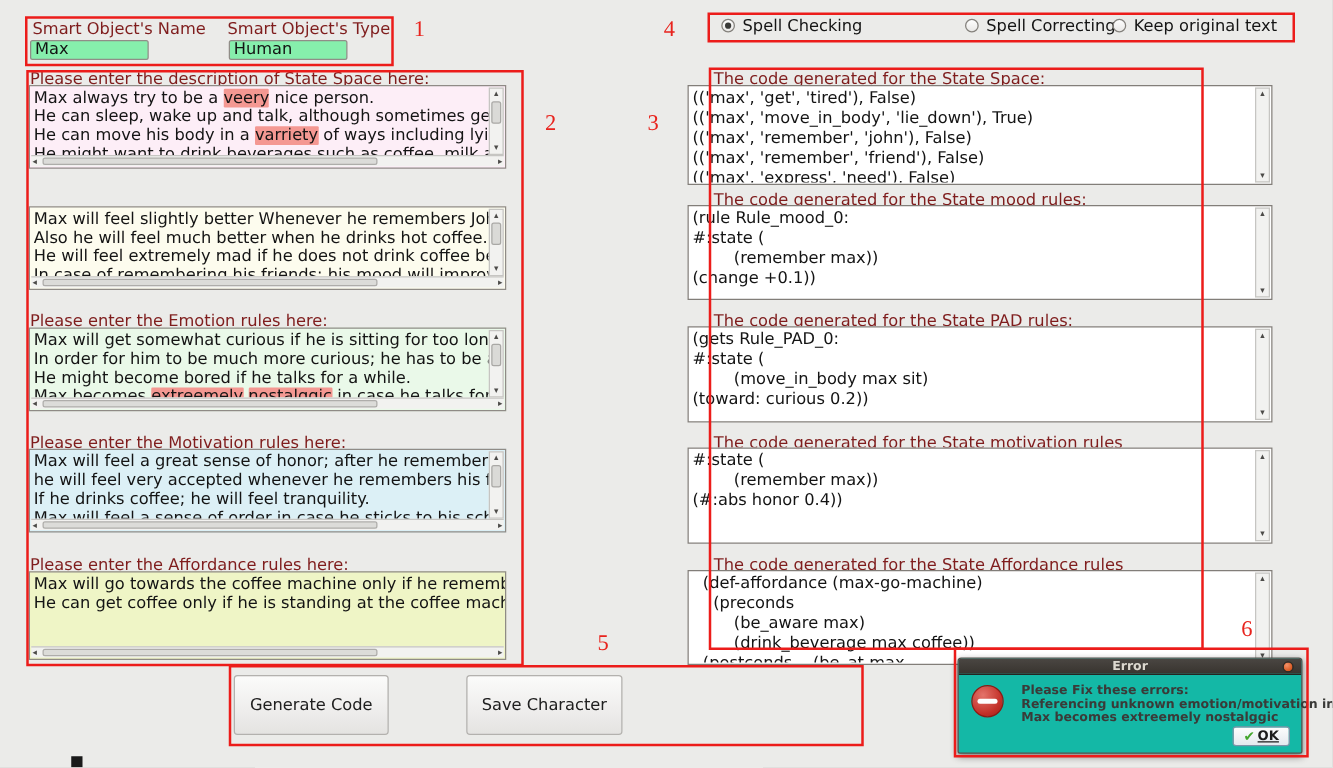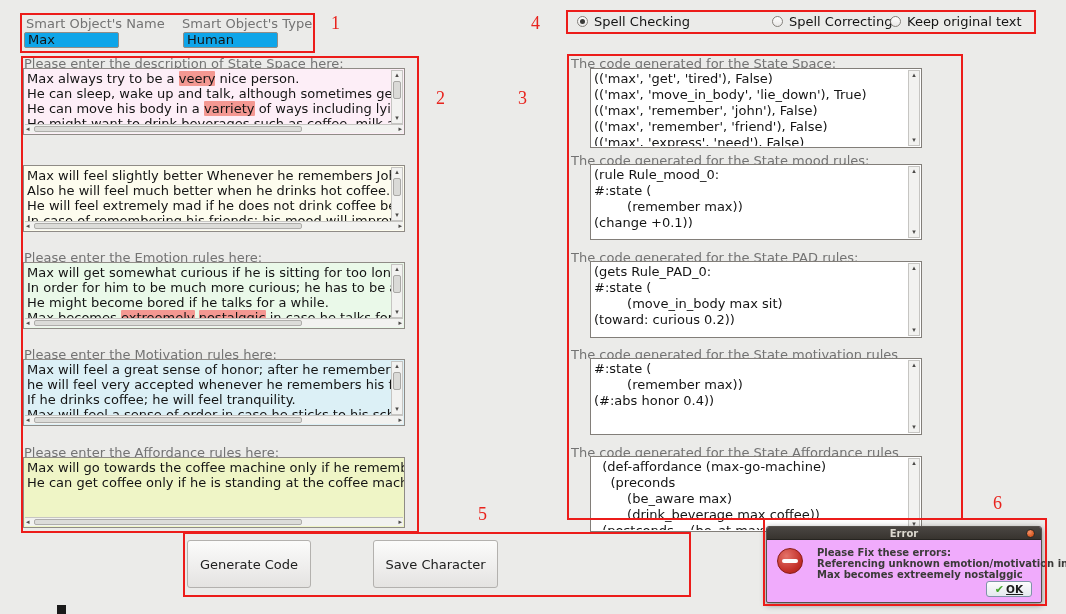--- a/index.html
+++ b/index.html
@@ -3,25 +3,25 @@
 <meta charset="utf-8">
 <style>
   * { margin:0; padding:0; box-sizing:border-box; }
   html,body { background:#d8d8d6; }
   #app {
     position:relative; width:1066px; height:614px; overflow:hidden;
     background:#ebebe9;
     font-family:"DejaVu Sans","Liberation Sans",sans-serif;
     font-size:13px; color:#141414;
   }
-  .lbl { position:absolute; height:15px; white-space:nowrap; color:#737373; }
+  .lbl { position:absolute; height:15px; white-space:nowrap; color:#7f1d1d; }
 
   
   .entry {
-    position:absolute; background:#0ea5e9; border:1px solid #918d88;
+    position:absolute; background:#86efac; border:1px solid #918d88;
     border-radius:2px; padding:0 3px; font-size:13px; line-height:14px;
     height:16px; overflow:hidden; white-space:nowrap;
   }
 
   
   .radio-item { position:absolute; top:14px; height:16px; }
   .radio-dot {
     display:inline-block; width:11px; height:11px; border-radius:50%;
     border:1px solid #84817c; background:linear-gradient(#fefefe,#e9e8e6);
     vertical-align:-1px; position:relative;
@@ -36,21 +36,21 @@
   .txbox {
     position:absolute; left:23px; width:382px;
     border:1px solid #8f8b86; overflow:hidden;padding-left:35px;
   }
   .tx-lines { position:absolute; left:0; top:1px; right:13px; bottom:10px; overflow:hidden; padding:1px 0 0 3px; }
   .tx-line { white-space:pre; line-height:15px; font-size:13px; }
   .tx-line .hl { border-radius:1px; }
 
   
   .codebox {
-    position:absolute; left:590px; width:332px; background:#ffffff;
+    position:absolute; left:550px; width:468px; background:#ffffff;
     border:1px solid #827e79; overflow:hidden;
   }
   .code-lines { position:absolute; left:0; top:1px; right:14px; bottom:1px; overflow:hidden; padding:1px 0 0 3px; }
   .code-line { white-space:pre; line-height:16px; font-size:13px; }
 
   
   .vsb {
     position:absolute; top:1px; right:1px; bottom:10px; width:12px;
     background:#f2f2f0; border:1px solid #c6c5c2;
   }
@@ -87,21 +87,21 @@
   .rbox { position:absolute; border:2px solid #ec1c1a; z-index:44; pointer-events:none; }
   .rnum {
     position:absolute; z-index:46; color:#e8231d;
     font-family:"Liberation Serif","DejaVu Serif",serif;
     font-size:18px; line-height:18px;
   }
 
   
   #error-dialog {
     position:absolute; left:766px; top:526px; width:276px; height:77px;
-    z-index:30; background:#f0abfc; border:1px solid #55514c;
+    z-index:30; background:#14b8a6; border:1px solid #55514c;
     box-shadow:0 2px 6px rgba(0,0,0,.45); border-radius:3px 3px 2px 2px;
   }
   #error-titlebar {
     position:absolute; left:0; top:0; right:0; height:13px;
     background:linear-gradient(#4a4642,#38342f);
     border-bottom:1px solid #262420; border-radius:2px 2px 0 0;
   }
   #error-title {
     position:absolute; left:0; right:0; top:1px; text-align:center;
     font-size:10px; font-weight:bold; color:#dcd8cf; line-height:11px;

